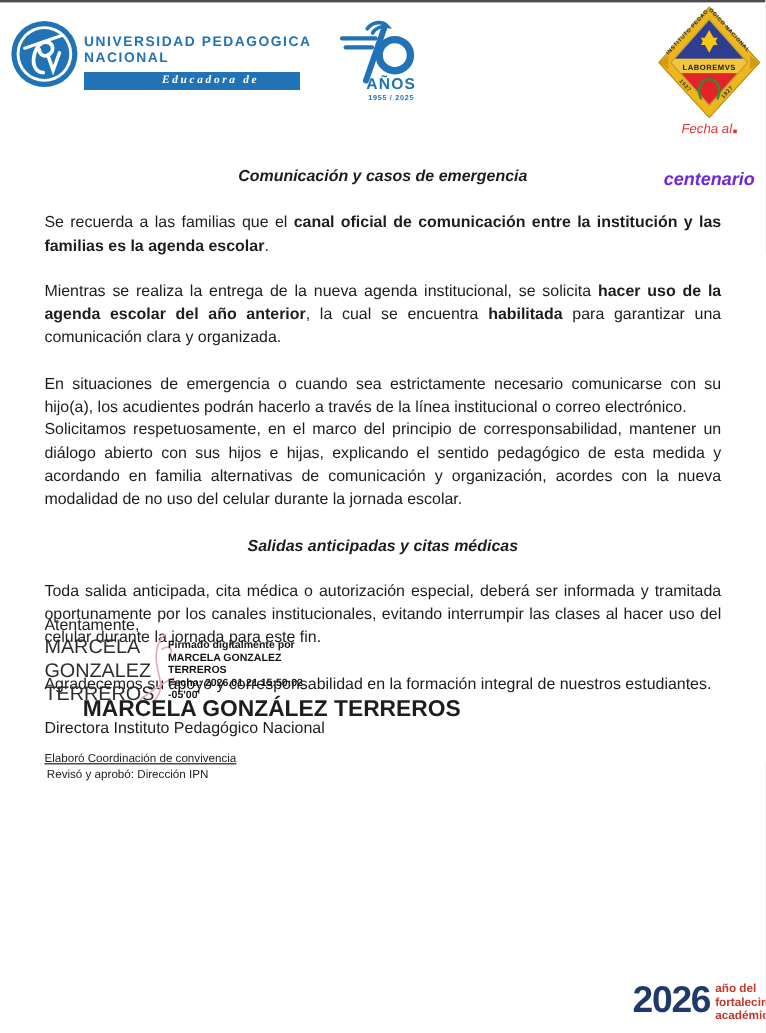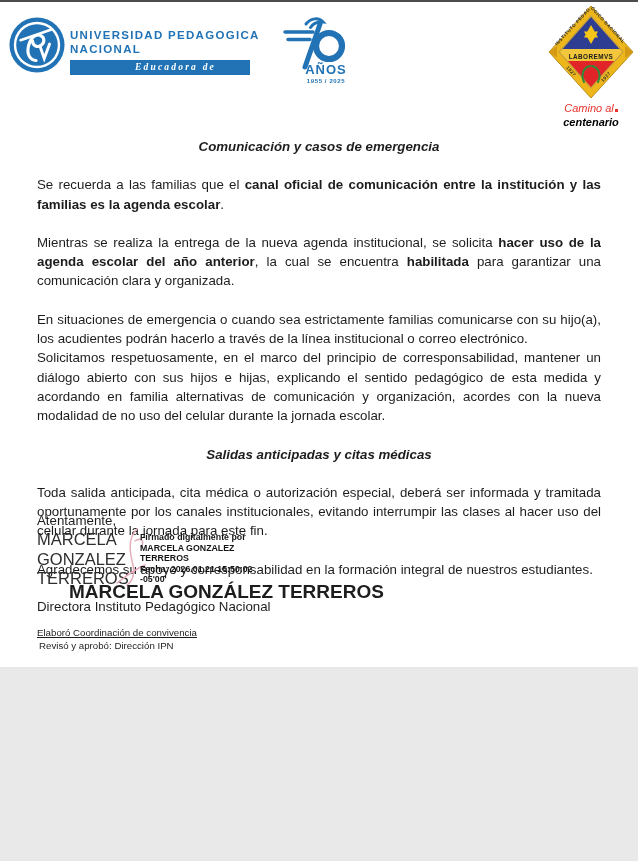--- a/index.html
+++ b/index.html
@@ -1,18 +1,18 @@
 <!DOCTYPE html>
 <html><head>
 <meta charset="utf-8">
 <style>
   * { margin:0; padding:0; box-sizing:border-box; }
   html,body { background:#e9e9e9; }
   .page {
-    position:relative; width:638px; height:667px; background:#ffffff;
+    position:relative; width:638px; height:861px; background:#ffffff;
     font-family:"Liberation Sans", sans-serif; color:#1d1d1d; overflow:hidden;
     margin:0 auto;
   }
   .top-edge { position:absolute; left:0; top:0; width:638px; height:2px; background:#4d4d4d; }
 
   
   .upn-logo { position:absolute; left:8px; top:16px; width:58px; height:58px; }
   .upn-textblock { position:absolute; left:70px; top:28px; width:182px; }
   .upn-name { color:#2173b5; font-weight:bold; font-size:11.5px; letter-spacing:1.3px; line-height:14px; white-space:nowrap; }
   .upn-banner { margin-top:4px; background:#2173b5; color:#ffffff; width:180px; height:15px;
@@ -20,21 +20,21 @@
     letter-spacing:2.2px; text-align:center; line-height:15px;padding-left:31px; }
 
   .anniv-logo { position:absolute; left:268px; top:15px; width:96px; height:74px; }
   .anniv-logo text { font-family:"Liberation Sans", sans-serif; fill:#2173b5; }
 
   .ipn-block { position:absolute; left:544px; top:4px; width:94px; text-align:center; }
   .ipn-shield { display:block; margin:0 auto; }
   .ipn-shield text { font-family:"Liberation Sans", sans-serif; }
   .ipn-caption1 { color:#e8332c; font-style:italic; font-size:11px; line-height:12px; margin-top:2px; }
   .camino-dot { display:inline-block; width:3px; height:3px; background:#e8332c; margin-left:1px; vertical-align:baseline; }
-  .ipn-caption2 { color:#000000; font-style:italic; font-weight:bold; font-size:11px; line-height:16px; }
+  .ipn-caption2 { color:#6d28d9; font-style:italic; font-weight:bold; font-size:15px; line-height:16px;margin-top:28px; }
 
   
   .doc-body { position:absolute; left:37px; top:137px; width:564px; font-size:13.3px; line-height:19.3px; text-align:justify; }
   .doc-heading { font-size:13.3px; font-weight:bold; font-style:italic; margin-top:19px; text-align:center; }
   .doc-heading:first-child { margin-top:0; }
   .doc-para { margin-top:19px; }
   .doc-para.tight { margin-top:0; }
 
   
   .sig-area { position:absolute; left:37px; top:513px; width:420px; height:145px; }
@@ -118,29 +118,29 @@
       <text font-size="4.6" font-weight="bold" fill="#2a2a2a" letter-spacing="0.5">
         <textPath href="#topEdges" startOffset="4%">INSTITUTO PEDAGÓGICO NACIONAL</textPath>
       </text>
       <text font-size="4.6" font-weight="bold" fill="#2a2a2a" letter-spacing="0.5">
         <textPath href="#botLeft" startOffset="30%">1927</textPath>
       </text>
       <text font-size="4.6" font-weight="bold" fill="#2a2a2a" letter-spacing="0.5">
         <textPath href="#botRight" startOffset="30%">1927</textPath>
       </text>
     </svg>
-    <div class="ipn-caption1"><span>Camino al</span><span class="camino-dot"></span></div>
+    <div class="ipn-caption1"><span>Fecha al</span><span class="camino-dot"></span></div>
     <div class="ipn-caption2">centenario</div>
   </div>
 
   <div class="doc-body" id="doc-body">
       <h3 class="doc-heading"><span>Comunicación y casos de emergencia</span></h3>
       <p class="doc-para"><span>Se recuerda a las familias que el </span><b>canal oficial de comunicación entre la institución y las familias es la agenda escolar</b><span>.</span></p>
       <p class="doc-para"><span>Mientras se realiza la entrega de la nueva agenda institucional, se solicita </span><b>hacer uso de la agenda escolar del año anterior</b><span>, la cual se encuentra </span><b>habilitada</b><span> para garantizar una comunicación clara y organizada.</span></p>
-      <p class="doc-para"><span>En situaciones de emergencia o cuando sea estrictamente familias comunicarse con su hijo(a), los acudientes podrán hacerlo a través de la línea institucional o correo electrónico.</span></p>
+      <p class="doc-para"><span>En situaciones de emergencia o cuando sea estrictamente necesario comunicarse con su hijo(a), los acudientes podrán hacerlo a través de la línea institucional o correo electrónico.</span></p>
       <p class="doc-para tight"><span>Solicitamos respetuosamente, en el marco del principio de corresponsabilidad, mantener un diálogo abierto con sus hijos e hijas, explicando el sentido pedagógico de esta medida y acordando en familia alternativas de comunicación y organización, acordes con la nueva modalidad de no uso del celular durante la jornada escolar.</span></p>
       <h3 class="doc-heading"><span>Salidas anticipadas y citas médicas</span></h3>
       <p class="doc-para"><span>Toda salida anticipada, cita médica o autorización especial, deberá ser informada y tramitada oportunamente por los canales institucionales, evitando interrumpir las clases al hacer uso del celular durante la jornada para este fin.</span></p>
       <p class="doc-para"><span>Agradecemos su apoyo y corresponsabilidad en la formación integral de nuestros estudiantes.</span></p>
     </div>
 
   <div class="sig-area">
     <div class="sig-salutation">Atentamente,</div>
     <div class="sig-big-name">MARCELA
 GONZALEZ

